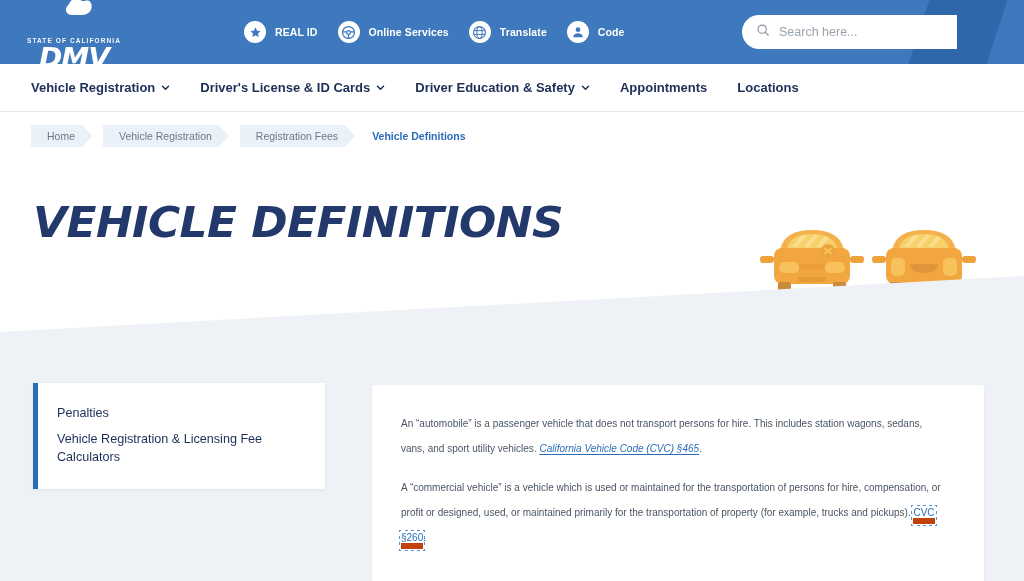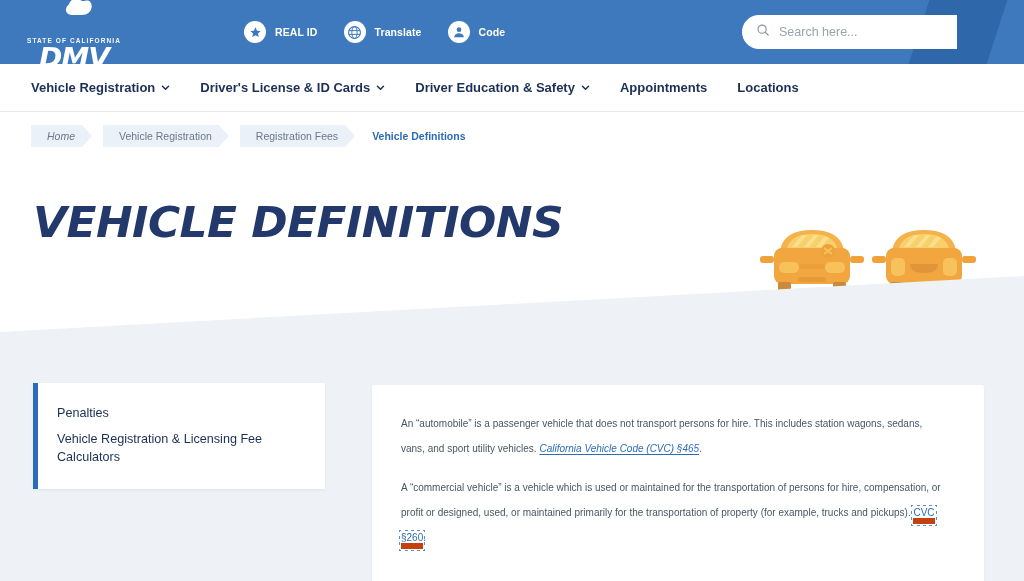--- a/index.html
+++ b/index.html
@@ -39,21 +39,21 @@
   .dmv-word {
     font-size: 26px; font-weight: 900; font-style: italic; letter-spacing: -1px;
     line-height: 26px; font-family: "DejaVu Sans", sans-serif;
     transform: scaleX(1.08); position: relative;
   }
   .dmv-sub {
     font-size: 5.6px; letter-spacing: .35px; line-height: 8px;
     font-weight: 600; white-space: nowrap; opacity: .95;
   }
 
-  .util-links { display: flex; align-items: flex-end; gap: 26px; margin-left: 118px; }
+  .util-links { display: flex; align-items: flex-end; gap: 20px; margin-left: 118px; }
   .util-link { display: flex; align-items: center; gap: 9px; cursor: pointer; }
   .util-ico {
     width: 22px; height: 22px; border-radius: 50%;
     background: #fff; display: flex; align-items: center; justify-content: center;
     flex: 0 0 22px;
   }
   .util-ico svg { display: block; }
   .util-label {
     color: #fff; font-size: 10.5px; font-weight: 700; letter-spacing: .1px;
     white-space: nowrap;
@@ -112,21 +112,21 @@
   }
   .crumb-row { display: flex; align-items: stretch; margin-left: 31px; height: 22px; }
   .crumb {
     position: relative; height: 22px;
     display: flex; align-items: center;
     padding: 0 17px 0 16px;
     font-size: 10.5px; color: #6d7886; white-space: nowrap;
     background: #eaf1f9; margin-right: 11px; cursor: pointer;
     clip-path: polygon(0 0, calc(100% - 10px) 0, 100% 50%, calc(100% - 10px) 100%, 0 100%);
   }
-  .crumb.first { clip-path: polygon(0 0, calc(100% - 10px) 0, 100% 50%, calc(100% - 10px) 100%, 0 100%); font-style: italic; }
+  .crumb.first { clip-path: polygon(0 0, calc(100% - 10px) 0, 100% 50%, calc(100% - 10px) 100%, 0 100%); }
   .crumb.current {
     background: transparent; color: #2b6cb8; font-weight: 700;
     clip-path: none; padding-left: 6px; margin-right: 0;
   }
 
   
   .hero {
     position: absolute; top: 160px; left: 0;
     width: 1024px; height: 200px; background: #ffffff;
     overflow: hidden;
@@ -213,20 +213,30 @@
 
       <div class="util-link">
         <span class="util-ico">
           <svg width="13" height="13" viewBox="0 0 24 24">
               <path d="M12 2.5l2.9 6.1 6.6.8-4.9 4.5 1.3 6.6L12 17.2 6.1 20.5l1.3-6.6L2.5 9.4l6.6-.8z" fill="#3f79bd"></path>
             </svg>
         </span>
         <span class="util-label">REAL ID</span>
       </div>
 
+      <div class="util-link">
+        <span class="util-ico">
+          <svg width="15" height="15" viewBox="0 0 24 24">
+            <circle cx="12" cy="12" r="9.5" fill="none" stroke="#3f79bd" stroke-width="2"></circle>
+            <circle cx="12" cy="12" r="3" fill="none" stroke="#3f79bd" stroke-width="2"></circle>
+            <path d="M12 15v7M3 11h6M15 11h6" stroke="#3f79bd" stroke-width="2" fill="none"></path>
+          </svg>
+        </span>
+        <span class="util-label">Online Services</span>
+      </div>
 
       <div class="util-link">
         <span class="util-ico">
           <svg width="15" height="15" viewBox="0 0 24 24">
             <circle cx="12" cy="12" r="9.5" fill="none" stroke="#3f79bd" stroke-width="1.8"></circle>
             <ellipse cx="12" cy="12" rx="4.3" ry="9.5" fill="none" stroke="#3f79bd" stroke-width="1.6"></ellipse>
             <path d="M2.8 9h18.4M2.8 15h18.4" stroke="#3f79bd" stroke-width="1.6"></path>
           </svg>
         </span>
         <span class="util-label">Translate</span>

